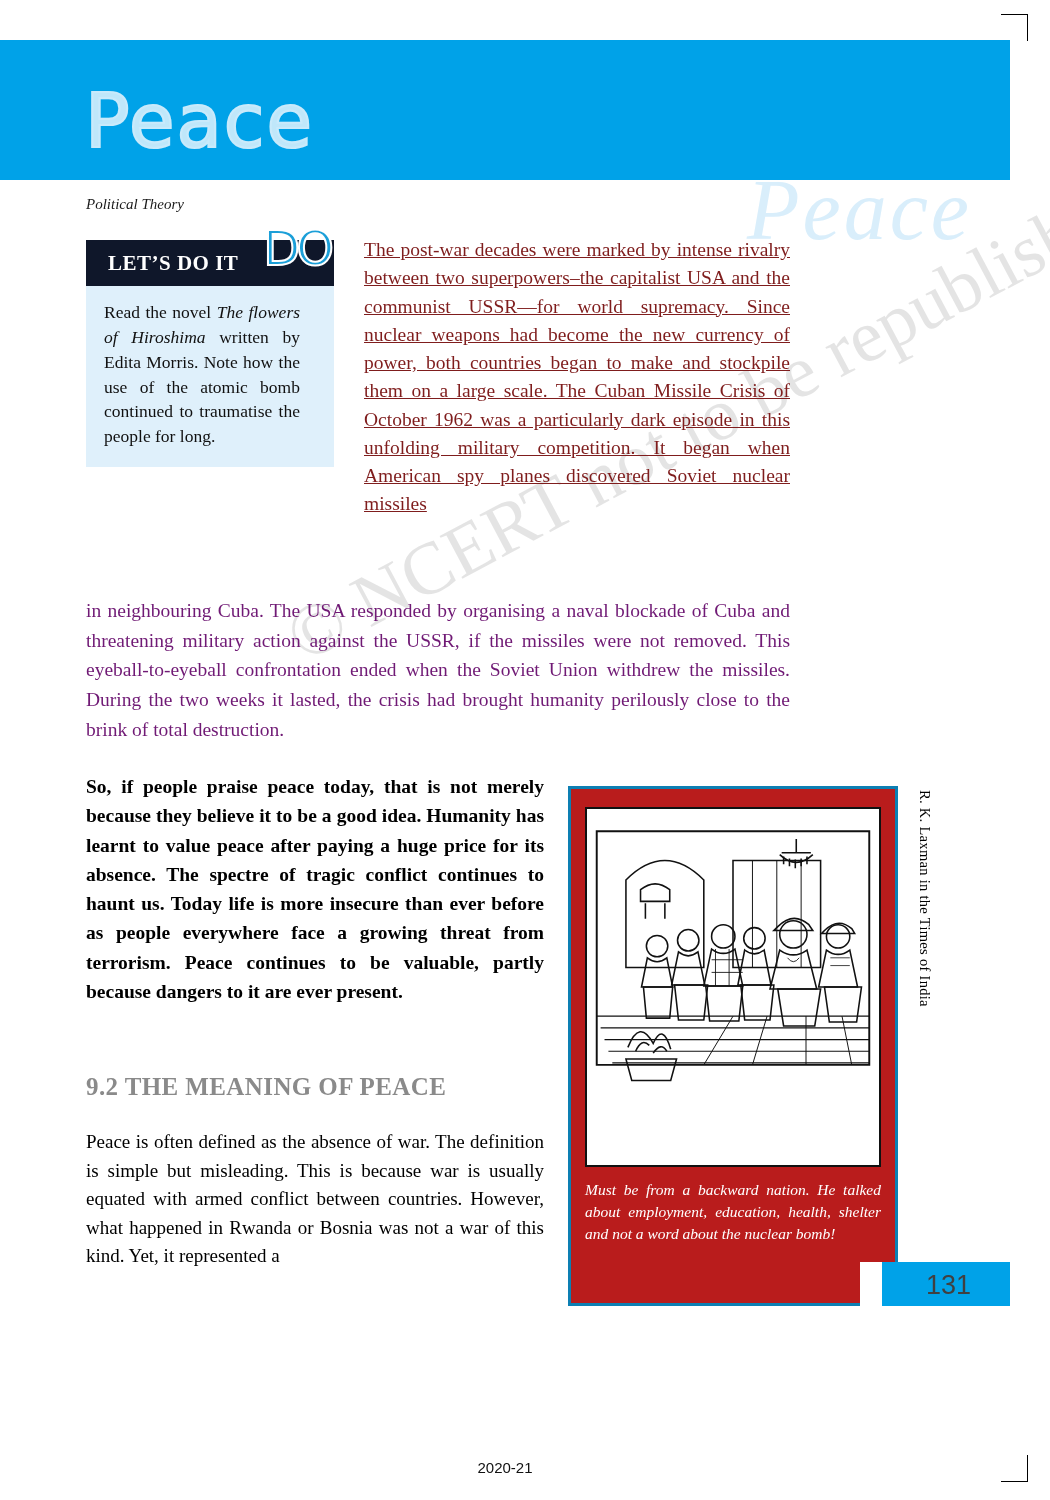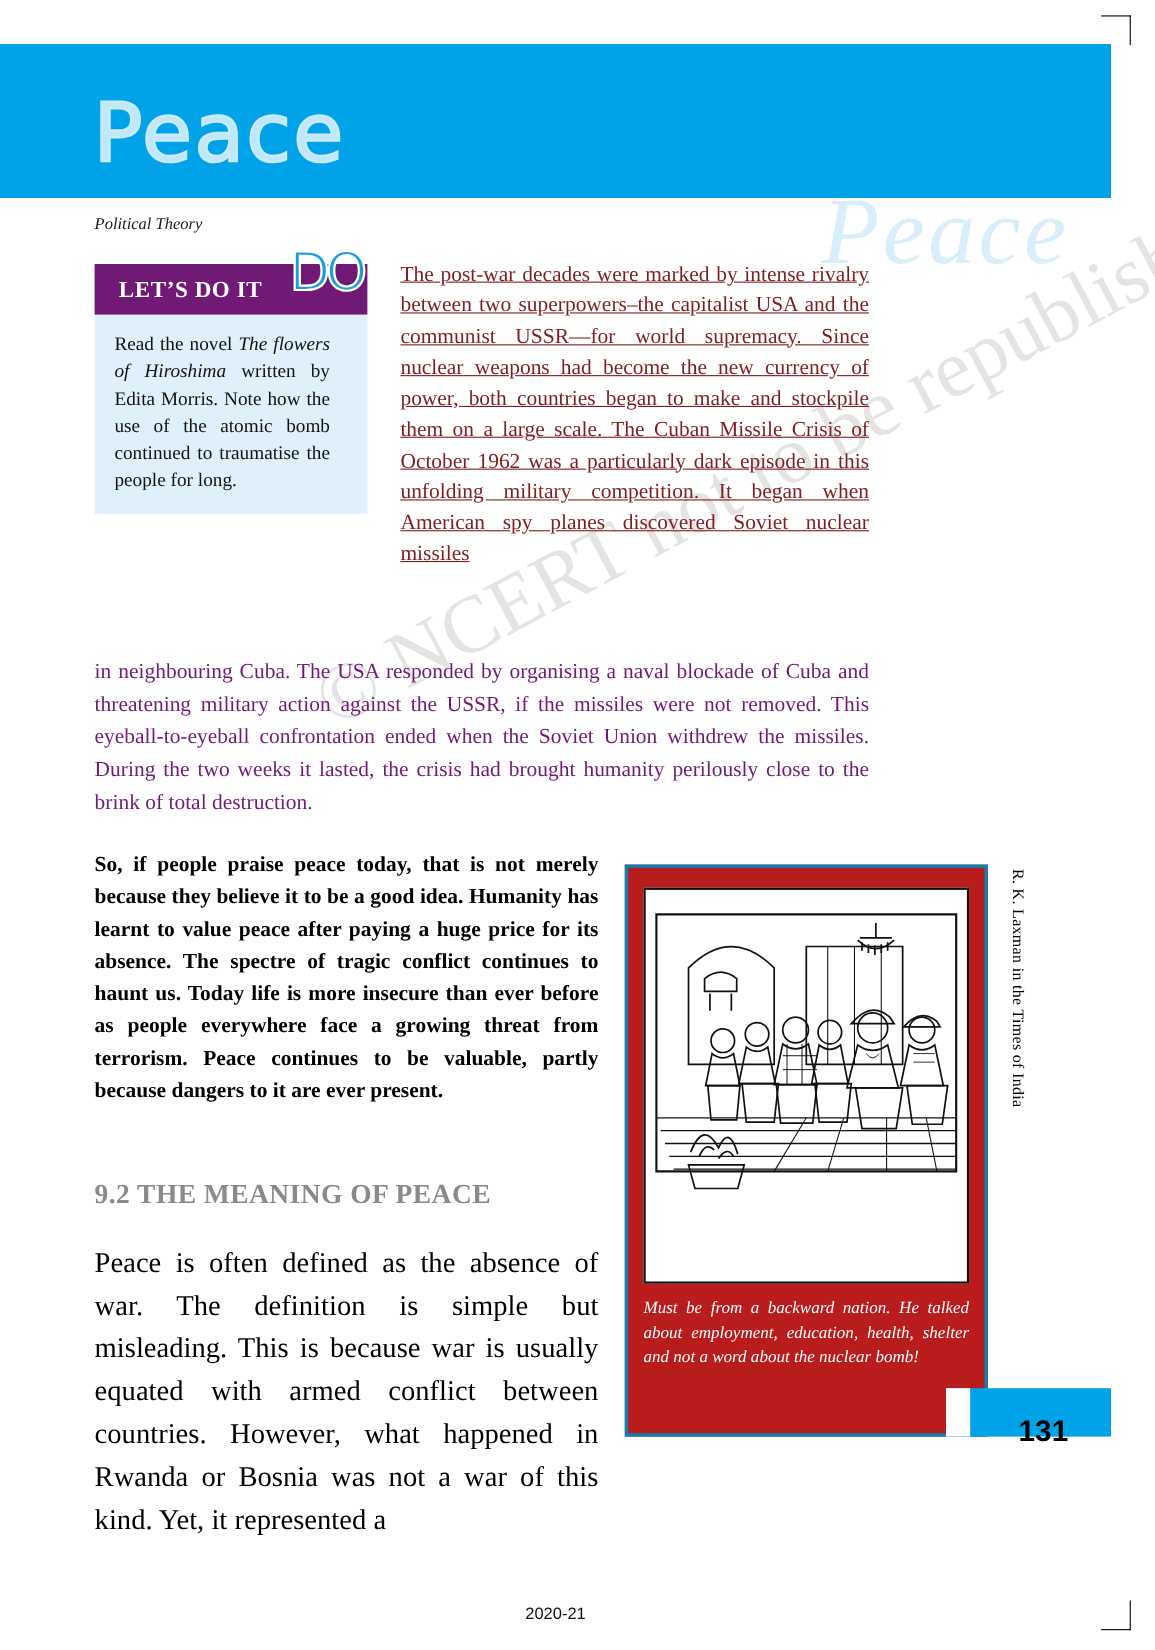--- a/index.html
+++ b/index.html
@@ -89,21 +89,21 @@
   }
 
   
   .ldi-box {
     position: absolute;
     left: 86px;
     top: 240px;
     width: 248px;
   }
   .ldi-header {
-    background: #701a75;
+    background: #0f172a;
     height: 46px;
     position: relative;
   }
   .ldi-header-text {
     position: absolute;
     left: 22px;
     top: 11px;
     color: #fff;
     font-family: "Liberation Serif", serif;
     font-size: 21px;
@@ -174,21 +174,21 @@
     font-size: 25px;
     font-weight: bold;
     color: #8a8a8a;
     letter-spacing: 0.4px;
   }
   .col-left-last {
     position: absolute;
     left: 86px;
     top: 1128px;
     width: 458px;
-    font-size: 26px;
+    font-size: 19px;
     line-height: 1.5;
     text-align: justify;
     color: #000;
   }
 
   
   .cartoon-frame {
     position: absolute;
     left: 568px;
     top: 786px;
@@ -232,25 +232,25 @@
     position: absolute;
     left: 860px;
     top: 1262px;
     width: 150px;
     height: 44px;
     background: #00a2e8;
   }
   .page-tab-num {
     position: absolute;
     left: 66px;
-    top: 24px;
-    color: #000000;
+    top: 8px;
+    color: #404040;
     font-family: "Liberation Sans", sans-serif;
     font-size: 27px;
-    font-weight: bold;
+    font-weight: normal;
   }
   .page-tab-white {
     position: absolute;
     left: 0;
     top: 0;
     width: 22px;
     height: 44px;
     background: #ffffff;
   }
 

